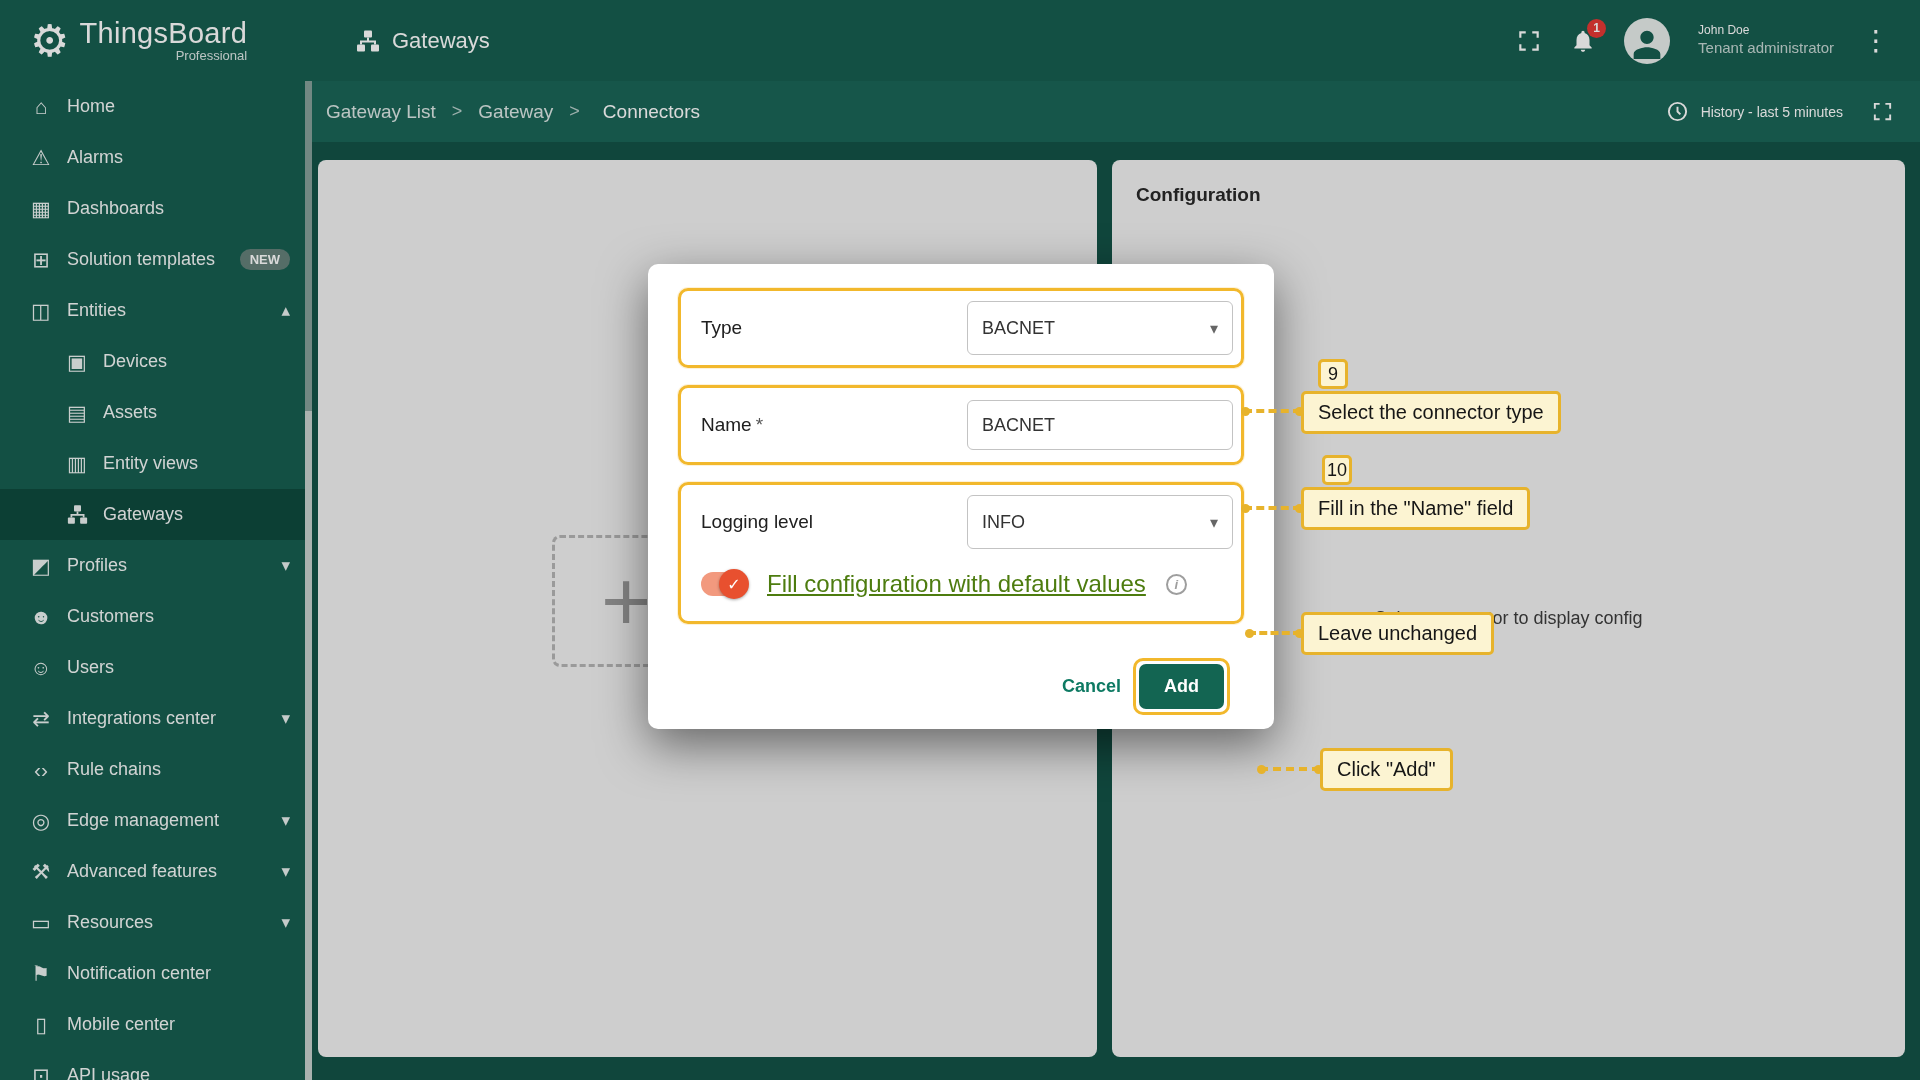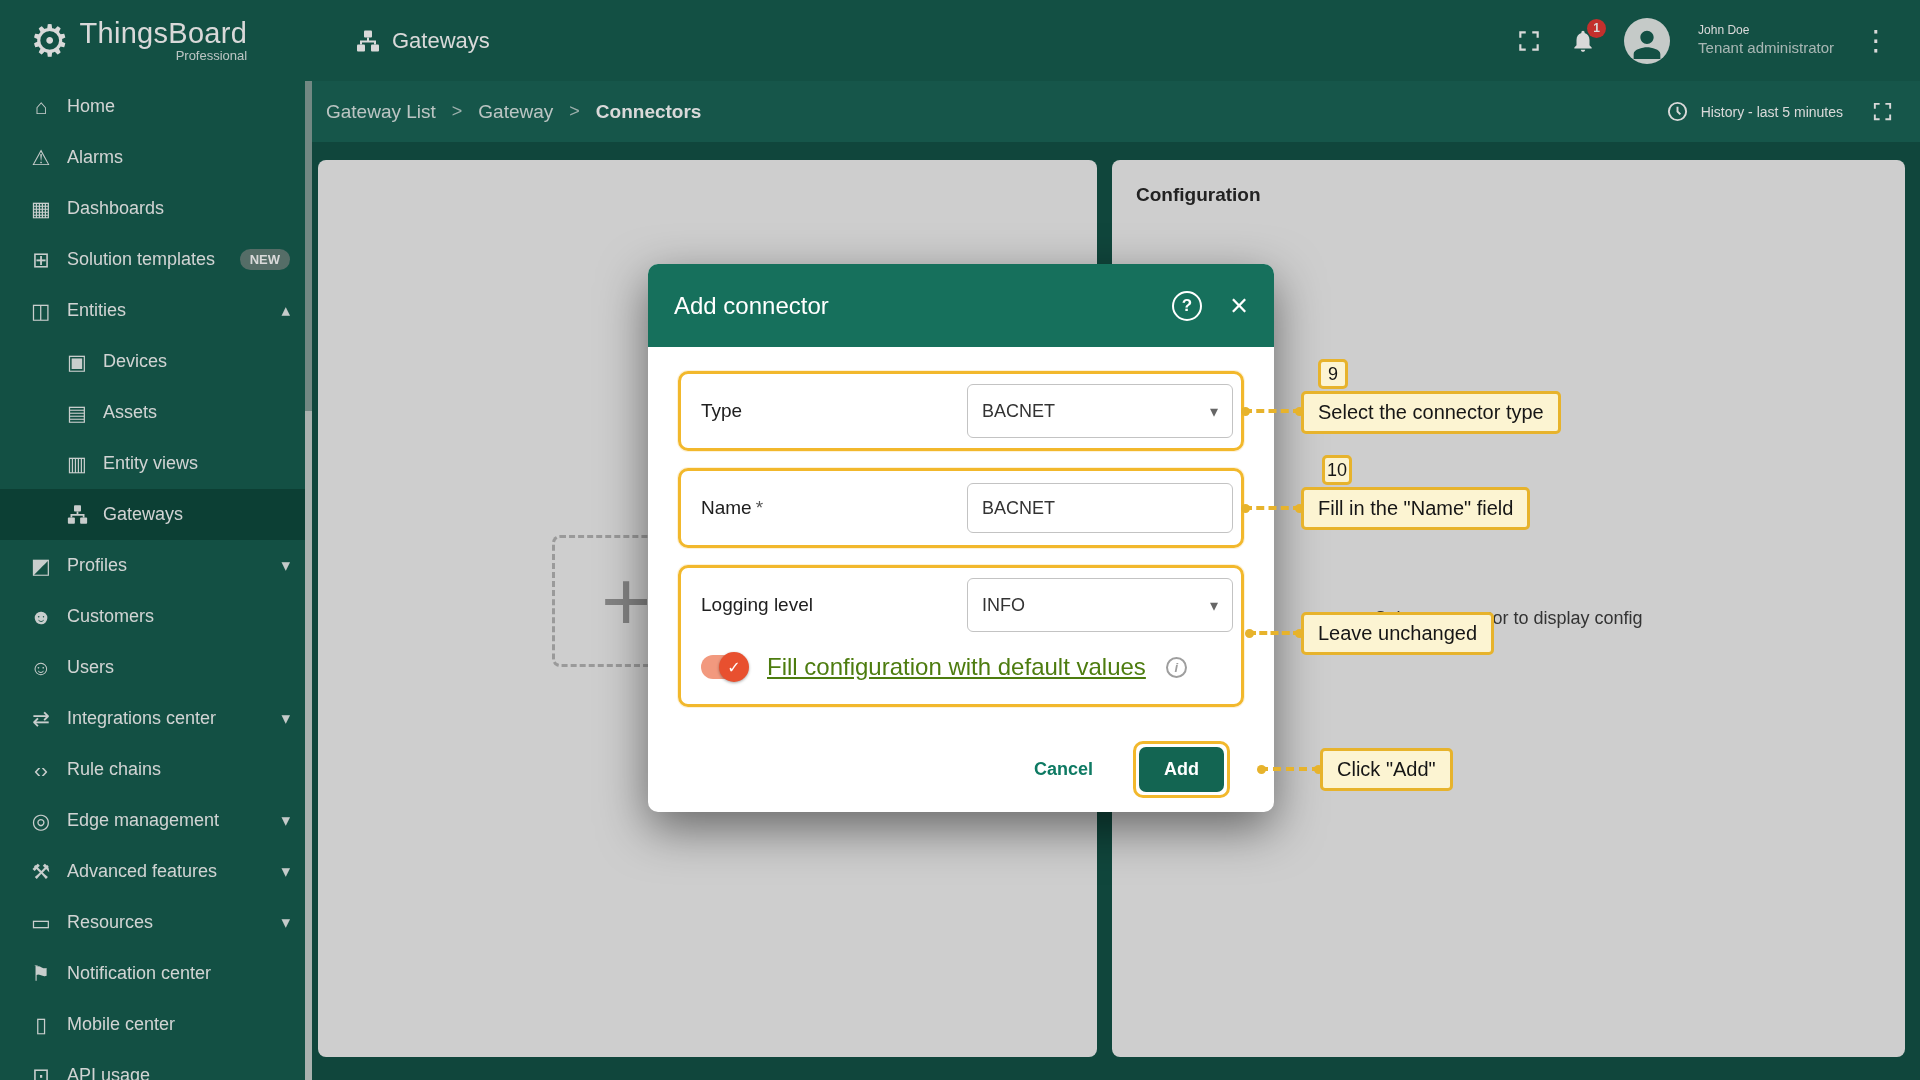--- a/index.html
+++ b/index.html
@@ -34,21 +34,21 @@
   .nav-item.active { background:#0F4A3E; }
   .nav-icon { width:26px; font-size:21px; display:flex; justify-content:center; margin-right:13px; color:rgba(255,255,255,.92); }
   .nav-label { font-size:18px; flex:1; white-space:nowrap; }
   .nav-badge { background:#64807A; color:#fff; font-size:13px; font-weight:bold; padding:3px 10px; border-radius:12px;text-align:right; }
   .nav-chevron { font-size:17px; color:rgba(255,255,255,.9); }
 
   
   .subheader { position:absolute; top:81px; left:300px; right:0; height:61px; background:#1A6557; display:flex; align-items:center; padding:0 26px; z-index:3; }
   .crumbs { display:flex; align-items:center; gap:16px; }
   .crumb { color:rgba(255,255,255,.85); font-size:19px; cursor:pointer; }
-  .crumb.current { color:#fff; font-weight:bold; }
+  .crumb.current { color:#fff; font-weight:normal;margin-left:7px; }
   .crumb-sep { color:rgba(255,255,255,.7); font-size:18px; }
   .subheader-right { margin-left:auto; display:flex; align-items:center; gap:12px; color:#fff; }
   .history-label { font-size:14px; margin-right:16px; }
 
   
   .content { position:absolute; top:142px; left:312px; right:0; bottom:0; background:#135347; }
   .panel { position:absolute; background:#F2F2F2; border-radius:8px; }
   .panel-left { left:6px; top:18px; width:779px; height:897px; }
   .panel-right { left:800px; top:18px; width:793px; height:897px; }
   .config-title { position:absolute; left:24px; top:24px; font-size:19px; font-weight:bold; color:#282828; }
@@ -72,21 +72,21 @@
   .req { color:#555; margin-left:4px; }
   .select-box { width:266px; height:54px; border:1px solid #c3c3c3; border-radius:6px; display:flex; align-items:center; padding:0 14px; font-size:18px; color:#333; background:#fff; cursor:pointer; }
   .sel-chevron { margin-left:auto; color:#666; font-size:16px; }
   .text-input { width:266px; height:50px; border:1px solid #c3c3c3; border-radius:6px; padding:0 14px; font-size:18px; color:#333; font-family:inherit; }
   .toggle-row { display:flex; align-items:center; min-height:62px; gap:20px; }
   .toggle { width:46px; height:24px; border-radius:13px; background:#F2997E; position:relative; flex:0 0 auto; cursor:pointer; }
   .toggle-thumb { position:absolute; right:-2px; top:-3px; width:30px; height:30px; border-radius:50%; background:#E8502F; display:flex; align-items:center; justify-content:center; box-shadow:0 1px 3px rgba(0,0,0,.35); }
   .toggle-check { color:#fff; font-size:16px; font-weight:bold; }
   .toggle-label { font-size:24px; color:#4d7c0f;text-decoration:underline; }
   .info-icon { width:21px; height:21px; border-radius:50%; border:2px solid #9e9e9e; color:#9e9e9e; font-size:13px; font-weight:bold; font-style:italic; display:flex; align-items:center; justify-content:center; }
-  .modal-footer { display:flex; align-items:center; justify-content:flex-end; gap:40px; padding:34px 14px 0 0; }
+  .modal-footer { display:flex; align-items:center; justify-content:flex-end; gap:12px; padding:34px 14px 0 0; }
   .cancel-btn { color:#0E7A63; font-size:18px; font-weight:bold; background:none; border:none; cursor:pointer; font-family:inherit; }
   .add-wrap { border:3px solid #F2B82C; border-radius:10px; padding:3px; }
   .add-btn { background:#136552; color:#fff; font-size:18px; font-weight:bold; border:none; border-radius:7px; padding:12px 25px; cursor:pointer; font-family:inherit; }
 
   
   .callout-num, .callout-label { position:absolute; background:#FCF4D2; border:3px solid #E7B32C; color:#161616; z-index:30; border-radius:5px; }
   .callout-num { width:30px; height:30px; font-size:18px; display:flex; align-items:center; justify-content:center; }
   .callout-label { font-size:20px; padding:7px 14px; white-space:nowrap; }
   .c9-num  { left:1318px; top:359px; }
   .c9-label{ left:1301px; top:391px; }
@@ -291,25 +291,20 @@
     </section>
     <section class="panel panel-right">
       <div class="config-title">Configuration</div>
       <div class="config-empty">Select connector to display config</div>
     </section>
   </main>
 
   <div class="backdrop"></div>
 
   <div class="modal">
-    <div class="modal-header">
-      <span class="modal-title">Add connector</span>
-      <span class="help-icon">?</span>
-      <span class="close-icon">×</span>
-    </div>
     <div class="modal-body">
 
       <div class="hl-box mb17">
         <div class="field-row">
           <span class="field-label">Type</span>
           <div class="select-box">
             <span>BACNET</span>
             <span class="sel-chevron">▾</span>
           </div>
         </div>

